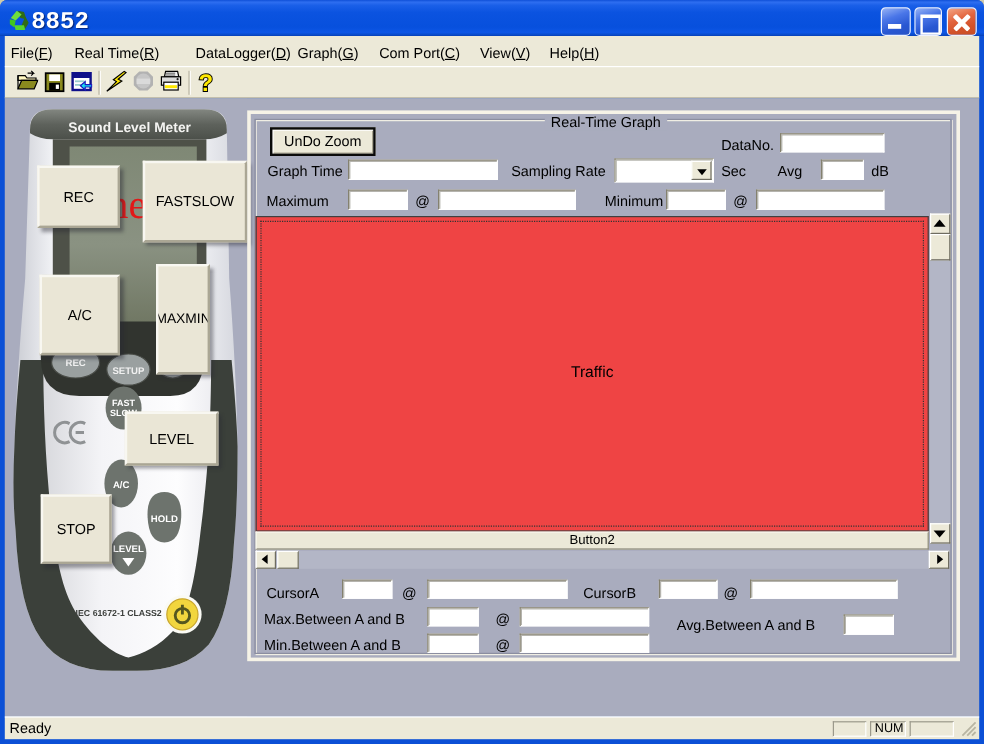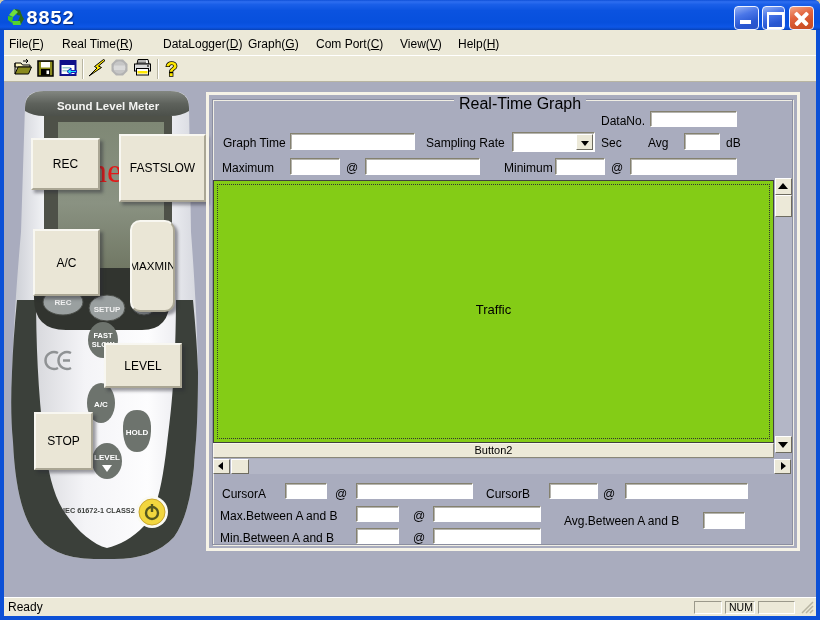--- a/index.html
+++ b/index.html
@@ -36,42 +36,42 @@
 #photo { position:absolute; left:0; top:0; width:202px; height:515px; }
 
 .obtn { position:absolute; background:#eae6d6; color:#000; font-size:12px;
   display:flex; align-items:center; justify-content:center; text-align:center;
   border-top:2px solid #f8f7f1; border-left:2px solid #f8f7f1;
   border-bottom:2px solid #aaa694; border-right:2px solid #aaa694;
   box-shadow:3px 3px 3px rgba(40,40,50,.45); white-space:nowrap; overflow:hidden; }
 #ob-rec      { left:27px;  top:56px;  width:69px; height:52px; }
 #ob-fastslow { left:115px; top:52px;  width:87px; height:68px; }
 #ob-ac       { left:29px;  top:147px; width:67px; height:67px; }
-#ob-maxmin   { left:126px; top:138px; width:45px; height:92px; font-size:11.5px;border-radius:10px; }
+#ob-maxmin   { left:126px; top:138px; width:45px; height:92px; font-size:11.5px; }
 #ob-level    { left:100px; top:261px; width:78px; height:45px; }
 #ob-stop     { left:30px;  top:330px; width:59px; height:58px; }
 
 #panel { position:absolute; left:202px; top:10px; width:594px; height:459px;
   border:3px solid #f6f3e7; }
 #groupbox { position:absolute; left:208px; top:17px; width:581px; height:446px;
   border:1px solid #8b8ea0; box-shadow:1px 1px 0 #f0eee4, inset 1px 1px 0 #f0eee4; }
-#gb-label { position:absolute; left:450px; top:13px; background:#a9acbe; padding:0 5px; font-size:16px; }
+#gb-label { position:absolute; left:450px; top:13px; background:#a9acbe; padding:0 5px; font-size:12px; }
 .lbl { position:absolute; font-size:12px; color:#000; white-space:nowrap; }
 .fld { position:absolute; background:#fff; border:1px solid;
   border-color:#84816f #ffffff #ffffff #84816f; box-shadow:inset 1px 1px 0 rgba(90,88,76,.45); }
 #undo { position:absolute; left:221px; top:24px; width:88px; height:24px; background:#ece9d8;
   border:2px solid #0a0a0a; box-shadow:inset 1px 1px 0 #fff, inset -1px -1px 0 #a8a490;
   font-size:12px; text-align:center; line-height:20px; }
 #combo { position:absolute; left:508px; top:50px; width:83px; height:20px; background:#fff;
   border:1px solid; border-color:#84816f #ffffff #ffffff #84816f; box-shadow:inset 1px 1px 0 rgba(90,88,76,.45); }
 #combo .cbtn { position:absolute; right:1px; top:1px; width:17px; height:16px; background:#ece9d8;
   border:1px solid; border-color:#fff #6e6c60 #6e6c60 #fff; }
 #combo .cbtn::after { content:""; position:absolute; left:4px; top:6px;
   border:4px solid transparent; border-top:5px solid #000; }
-#graph { position:absolute; left:209px; top:98px; width:561px; height:263px; background:#84cc16;
+#graph { position:absolute; left:209px; top:98px; width:561px; height:263px; background:#ef4444;
   border:1px solid #404040; }
 #graph .focus { position:absolute; left:3px; top:3px; right:3px; bottom:3px; border:1px dotted #333; }
 #graph .traffic { position:absolute; left:0; right:0; top:121px; text-align:center; font-size:13px; }
 #button2 { position:absolute; left:209px; top:361px; width:561px; height:15px; background:#ece9d8;
   border:1px solid; border-color:#f8f6ec #8a8878 #8a8878 #f8f6ec; font-size:11px; text-align:center; line-height:12px; }
 .sbtn { position:absolute; background:#ece9d8; border:1px solid; border-color:#fff #6e6c60 #6e6c60 #fff; }
 .arr { position:absolute; width:0; height:0; }
 #vscroll { position:absolute; left:771px; top:96px; width:17px; height:275px; background:#b3b6c6; }
 #hscroll { position:absolute; left:209px; top:377px; width:578px; height:15px; background:#b3b6c6; }
 
@@ -219,20 +219,21 @@
     </svg>
     <div class="obtn" id="ob-rec">REC</div>
     <div class="obtn" id="ob-fastslow">FASTSLOW</div>
     <div class="obtn" id="ob-ac">A/C</div>
     <div class="obtn" id="ob-maxmin">MAXMIN</div>
     <div class="obtn" id="ob-level">LEVEL</div>
     <div class="obtn" id="ob-stop">STOP</div>
     <div id="panel"></div>
     <div id="groupbox"></div>
     <div id="gb-label">Real-Time Graph</div>
+    <div id="undo">UnDo Zoom</div>
     <span class="lbl" style="left:597px; top:32px">DataNo.</span>
     <div class="fld" style="left:646px; top:29px; width:87px; height:16px"></div>
     <span class="lbl" style="left:219px; top:54px">Graph Time</span>
     <div class="fld" style="left:286px; top:51px; width:125px; height:17px"></div>
     <span class="lbl" style="left:422px; top:54px">Sampling Rate</span>
     <div id="combo">
         <div class="cbtn"></div>
       </div>
     <span class="lbl" style="left:597px; top:54px">Sec</span>
     <span class="lbl" style="left:644px; top:54px">Avg</span>

